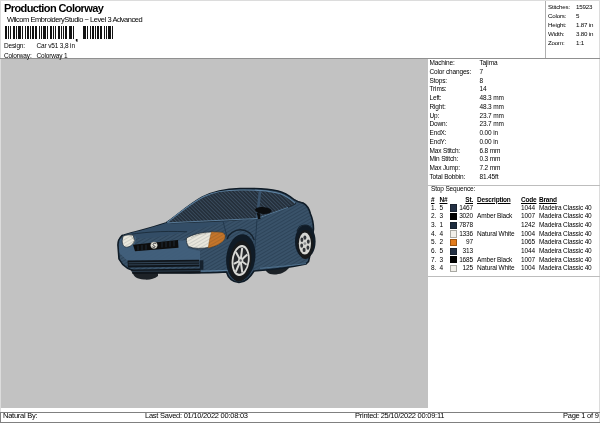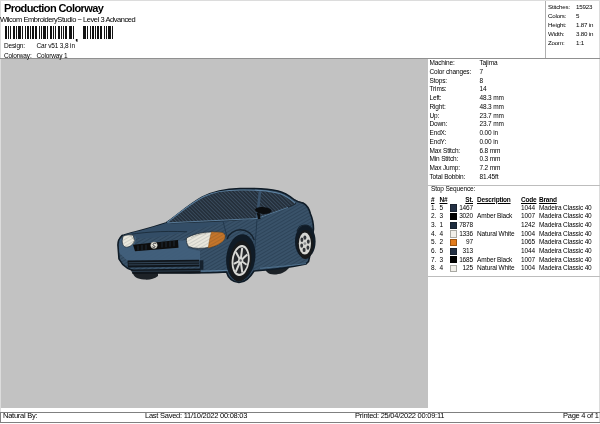--- a/index.html
+++ b/index.html
@@ -1,20 +1,20 @@
 <!DOCTYPE html>
 <html><head>
 <meta charset="utf-8">
 <style>
 html,body{margin:0;padding:0;}
 body{width:600px;height:424px;background:#ffffff;font-family:"Liberation Sans",sans-serif;position:relative;overflow:hidden;}
 .abs{position:absolute;white-space:nowrap;}
 .t{font-size:6.5px;line-height:7.5px;letter-spacing:-0.15px;color:#000;}
 #title{left:4px;top:2px;font-size:11px;font-weight:bold;letter-spacing:-0.6px;}
-#subtitle{left:0;top:15.2px;font-size:7.5px;letter-spacing:-0.45px;}
+#subtitle{left:7px;top:15.2px;font-size:7.5px;letter-spacing:-0.45px;}
 #design-l{left:4px;top:41.5px;}
 #design-v{left:36.5px;top:41.5px;}
 #colorway-l{left:4px;top:51.5px;}
 #colorway-v{left:36.5px;top:51.5px;}
 #hrule{left:0;top:58px;width:600px;height:1px;background:#909090;}
 #gray{left:1px;top:59px;width:427px;height:349px;background:#c2c2c2;}
 #sbox{left:545px;top:1px;width:54px;height:57px;border-left:1px solid #b0b0b0;}
 .sl{left:548px;}
 .sv{left:576px;}
 .s6{font-size:6.2px;line-height:7px;letter-spacing:-0.2px;color:#000;}
@@ -189,23 +189,23 @@
     <div class="abs t c-n" style="top:264.15px">8.</div>
     <div class="abs t c-nn" style="top:264.15px">4</div>
     <div class="abs swatch c-sw" style="top:264.95px;background:#f1efe9;border-color:#a8a8a2;"></div>
     <div class="abs t c-st" style="top:264.15px">125</div>
     <div class="abs t c-d" style="top:264.15px">Natural White</div>
     <div class="abs t c-c" style="top:264.15px">1004</div>
     <div class="abs t c-b" style="top:264.15px">Madeira Classic 40</div>
   </div>
 <div class="abs" id="footer"></div>
 <div class="abs ft" style="left:3px;">Natural By:</div>
-<div class="abs ft" style="left:145px;">Last Saved: 11/10/2022 00:08:03</div>
-<div class="abs ft" style="left:355px;">Printed: 25/04/2022 00:09:11</div>
-<div class="abs ft" style="left:563px;">Page 4 of 1</div>
+<div class="abs ft" style="left:145px;">Last Saved: 01/10/2022 00:08:03</div>
+<div class="abs ft" style="left:355px;">Printed: 25/10/2022 00:09:11</div>
+<div class="abs ft" style="left:563px;">Page 1 of 9</div>
 <svg class="abs" id="car" style="left:110px;top:185px;" width="210" height="102" viewBox="0 0 210 102">
 <defs>
 <pattern id="ghatch" width="2.6" height="2.6" patternUnits="userSpaceOnUse" patternTransform="rotate(-45)">
   <rect width="2.6" height="2.6" fill="#242f3a"></rect>
   <rect x="0" y="0" width="0.9" height="2.6" fill="#3a4c5e"></rect>
 </pattern>
 <pattern id="bhatch" width="3" height="3" patternUnits="userSpaceOnUse" patternTransform="rotate(-30)">
   <rect width="3" height="3" fill="none"></rect>
   <rect x="0" y="0" width="3" height="0.9" fill="rgba(9,26,44,0.28)"></rect>
 </pattern>

